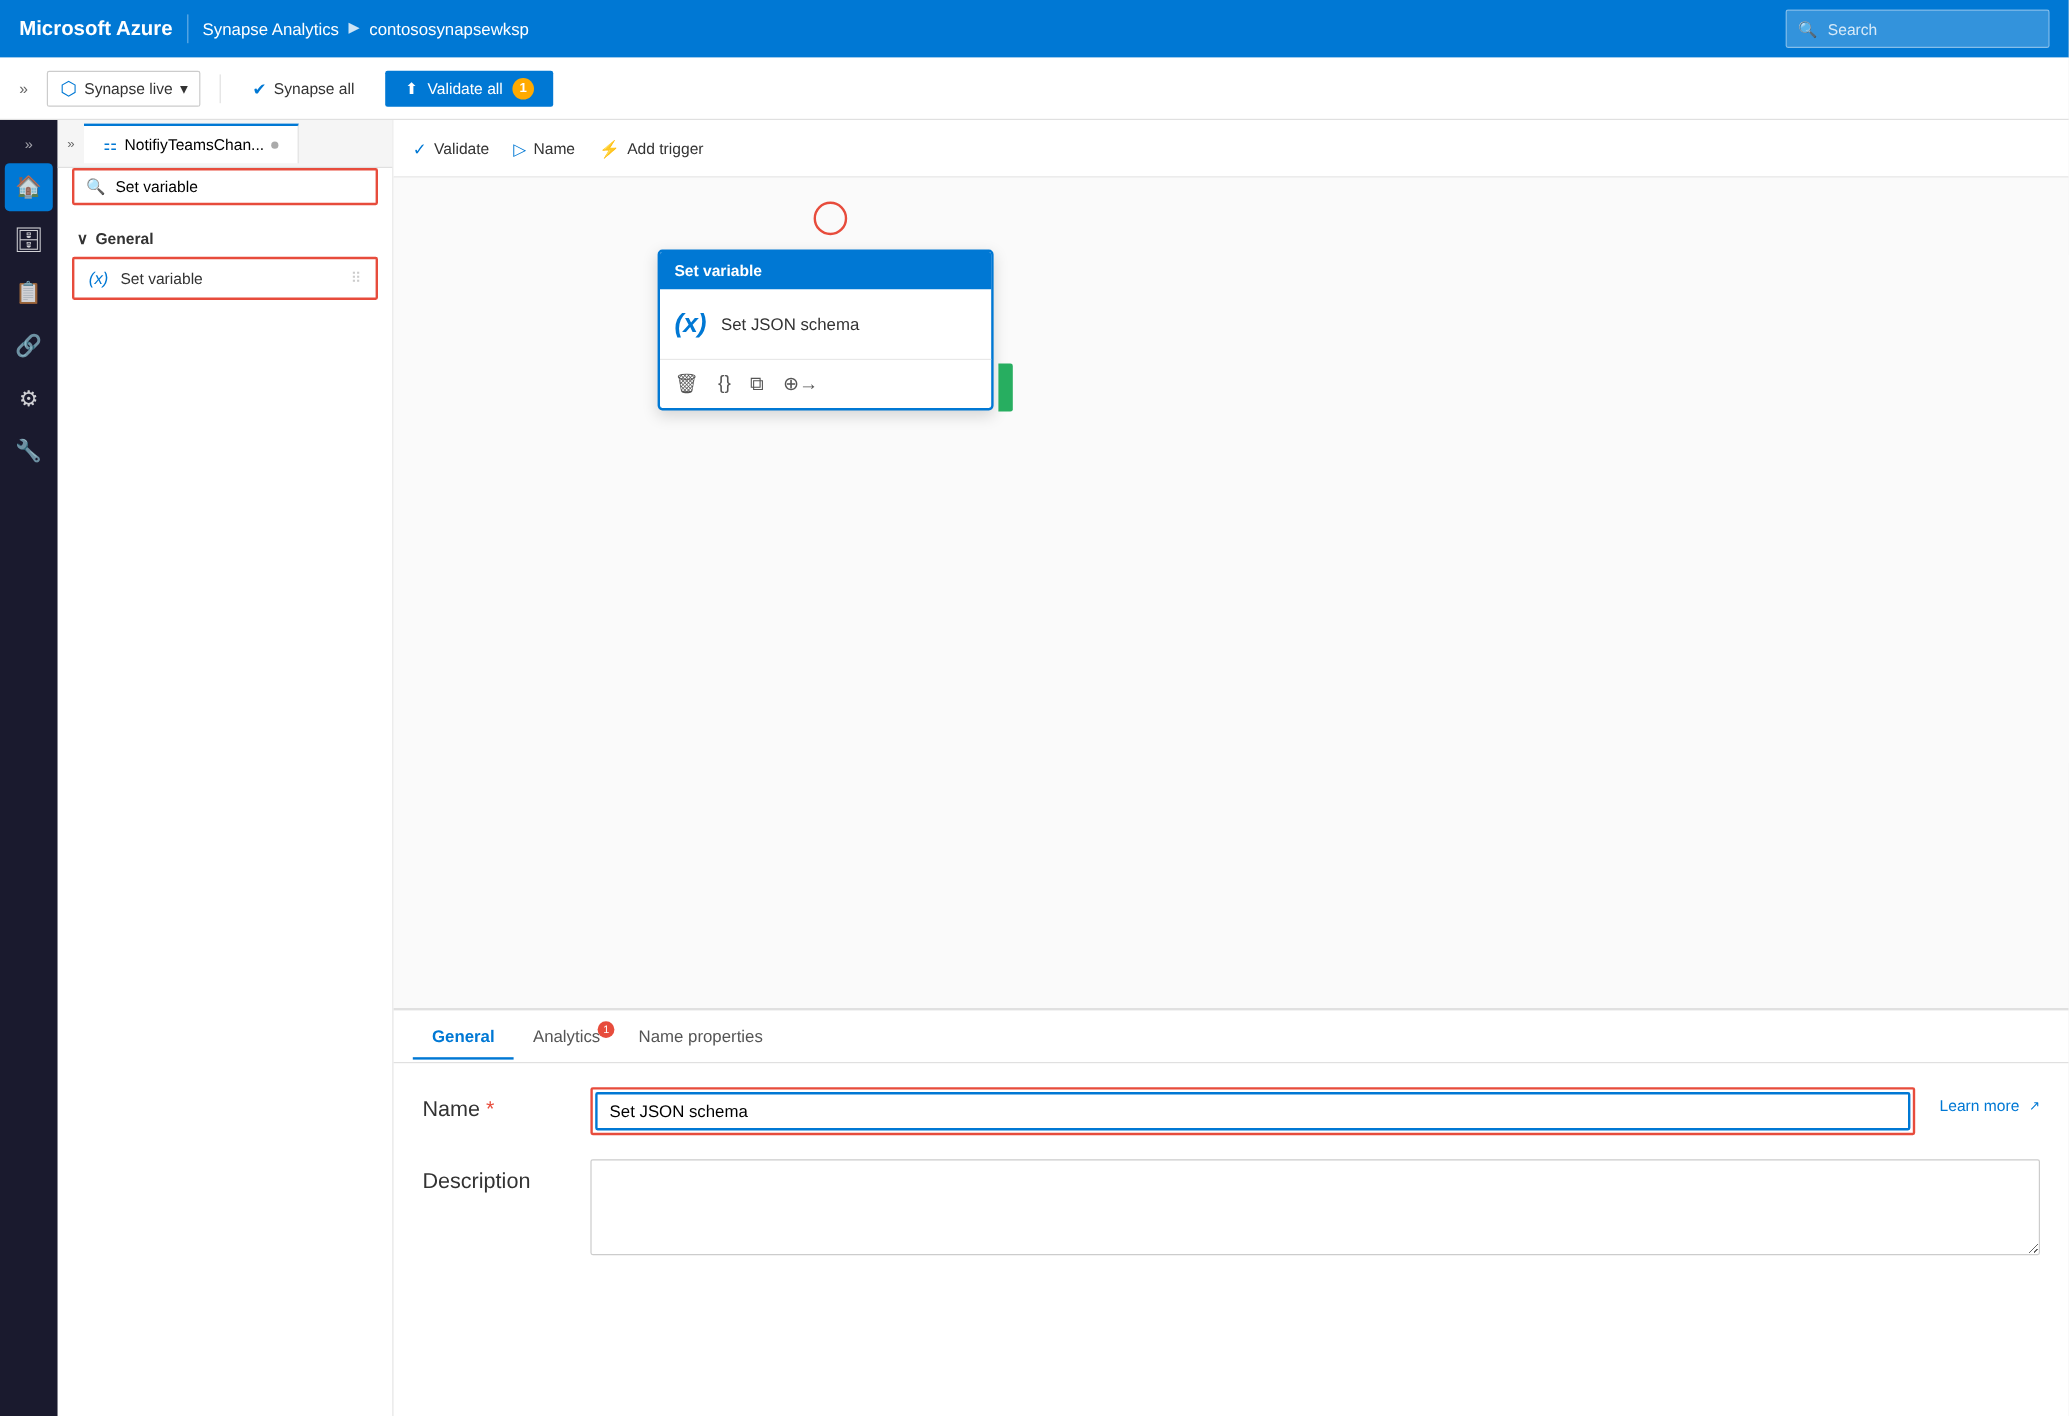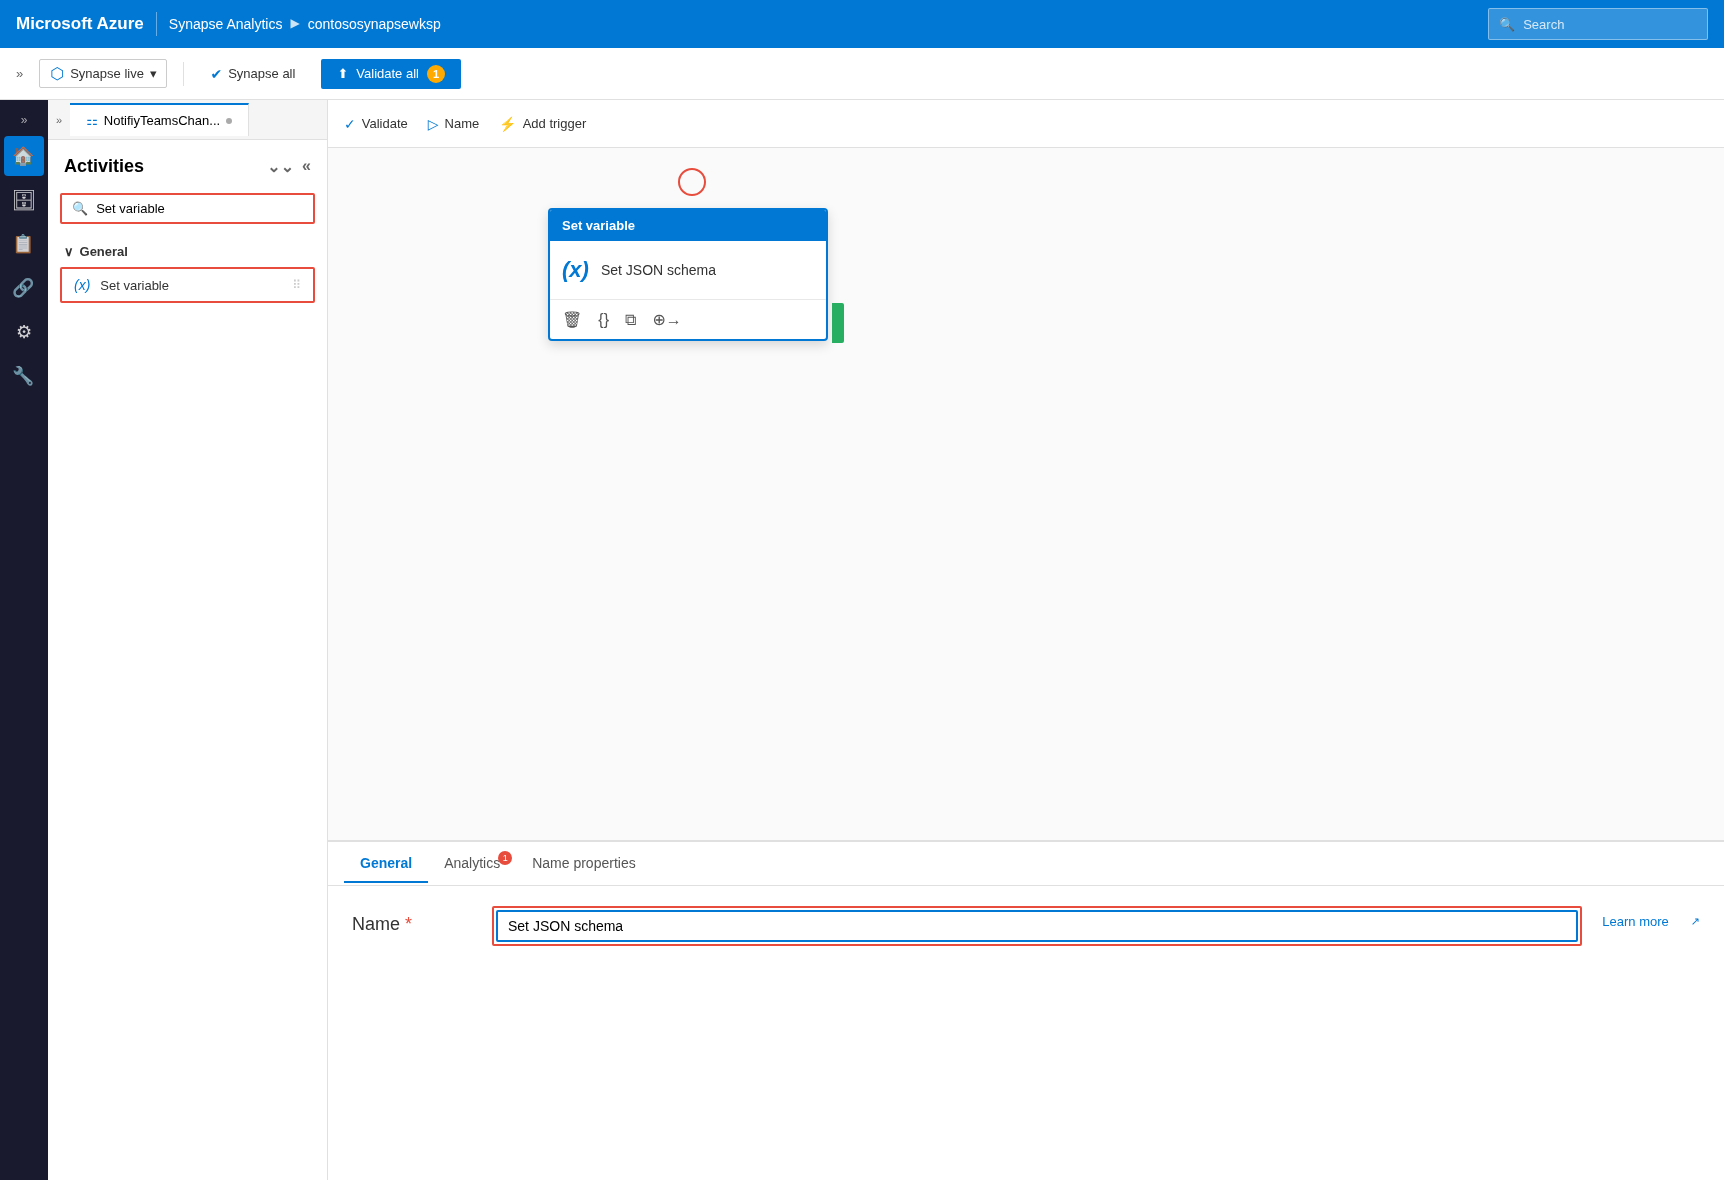--- a/index.html
+++ b/index.html
@@ -288,21 +288,21 @@
       padding: 6px 10px;
       font-size: 14px; font-family: 'Segoe UI', Arial, sans-serif;
       width: 100%;
       height: 80px;
       outline: none;
       resize: vertical;
     }
     .learn-more {
       color: #0078d4; font-size: 13px; cursor: pointer;
       text-decoration: none; white-space: nowrap;
-      display: flex; align-items: center; gap: 22px;
+      display: flex; align-items: center; gap: 8px;
       padding-top: 8px;
     }
   </style>
 </head>
 <body>
 
 <div class="top-nav">
   <span class="top-nav-title">Microsoft Azure</span>
   <div class="top-nav-divider"></div>
   <div class="top-nav-breadcrumb">
@@ -365,27 +365,20 @@
 
       <div class="tab-bar">
         <span class="tab-expand">»</span>
         <div class="tab-item active">
           <span style="color:#0078d4;">⚏</span>
           <span>NotifiyTeamsChan...</span>
           <span class="tab-dot"></span>
         </div>
       </div>
 
-      <div class="activities-header">
-        <span>Activities</span>
-        <div class="activities-header-icons">
-          <span>⌄⌄</span>
-          <span>«</span>
-        </div>
-      </div>
 
       <div class="search-box">
         <span class="search-icon">🔍</span>
         <input class="search-input" type="text" value="Set variable" style="">
       </div>
 
       <div class="activities-section">
         <div class="section-header">
           <span>∨</span>
           <span>General</span>
@@ -466,19 +459,25 @@
             </div>
             <div style="flex:1; border:2px solid #e74c3c; border-radius:2px; padding:2px;">
               <input class="form-input-inner" type="text" value="Set JSON schema" style="">
             </div>
             <a class="learn-more">
               <span>Learn more</span>
               <span style="font-size:11px;">↗</span>
             </a>
           </div>
 
+          <div class="form-row">
+            <div class="form-label">
+              <span>Description</span>
+            </div>
+            <textarea class="form-desc-input" placeholder="" style=""></textarea>
+          </div>
 
         </div>
       </div>
 
     </div>
   </div>
 </div>
 
 </body></html>

